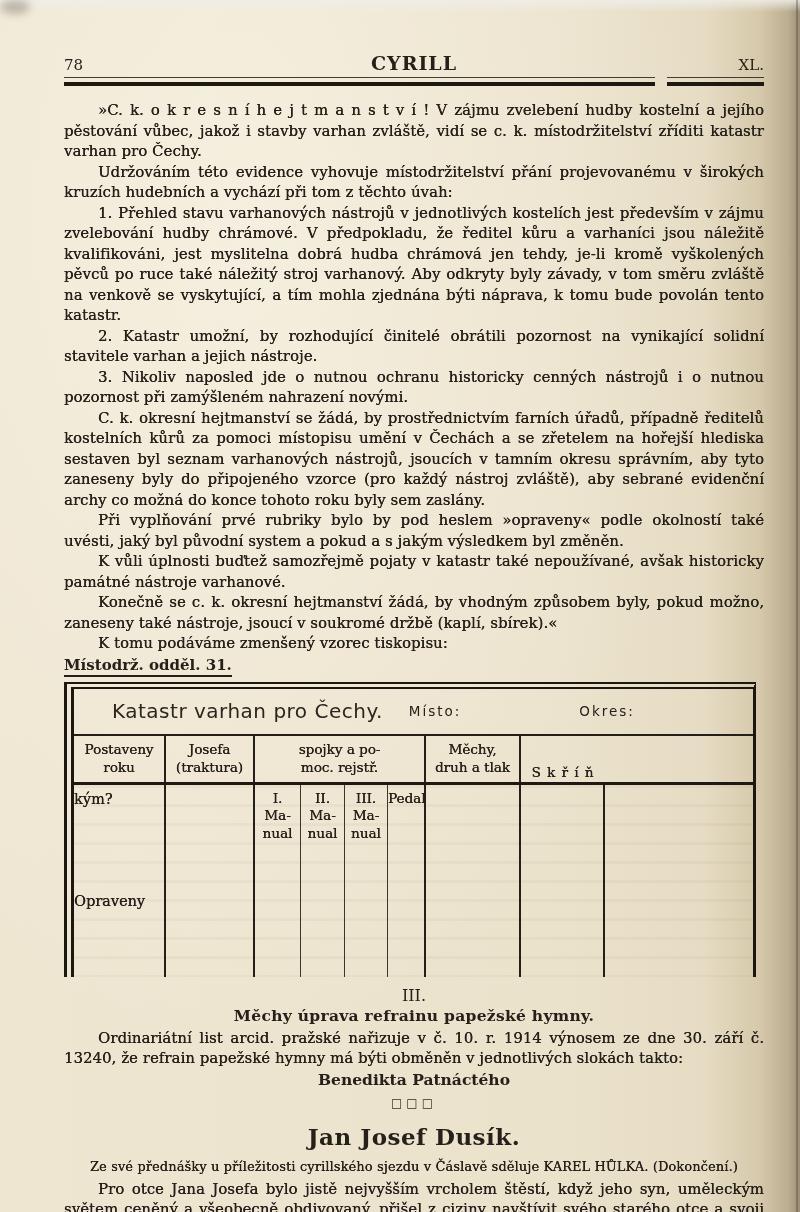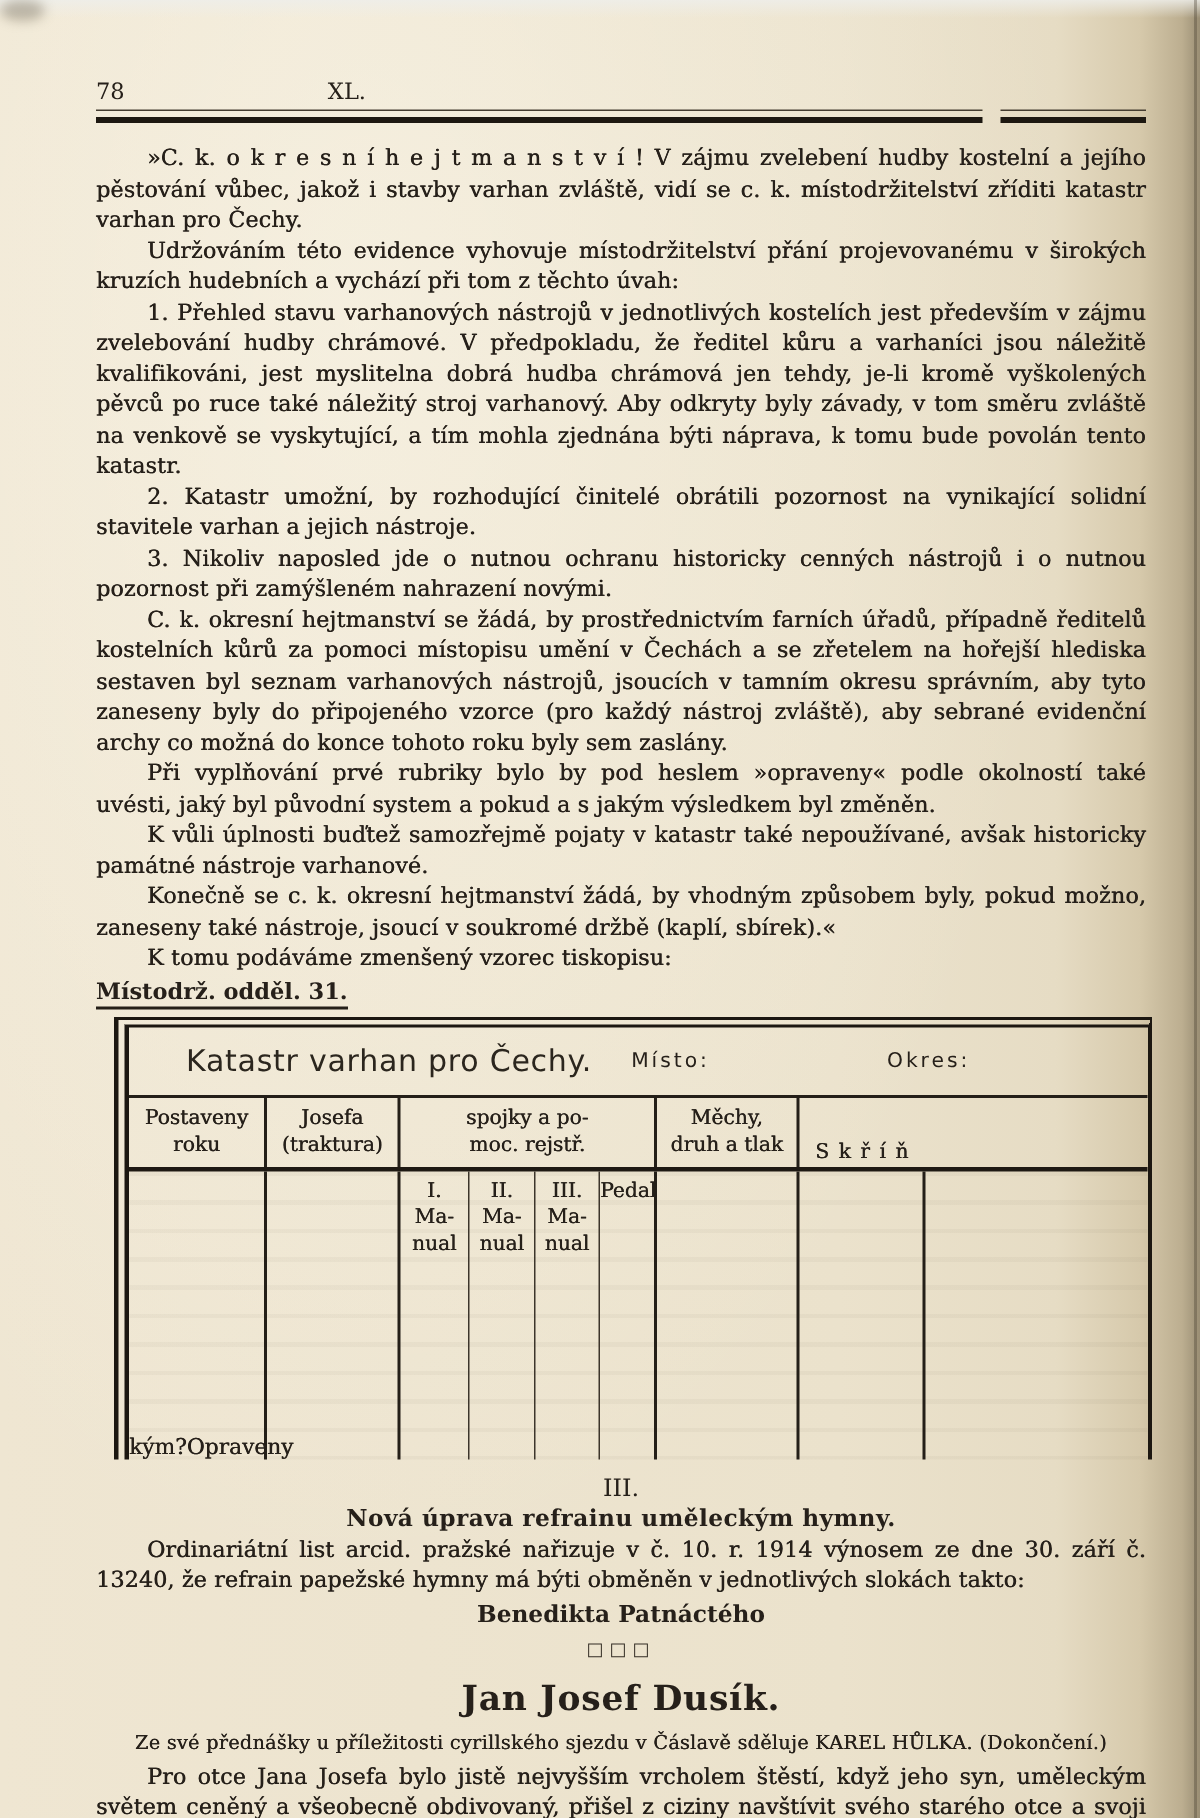--- a/index.html
+++ b/index.html
@@ -33,42 +33,42 @@
   .rule-seg.right{ width:97px; }
 
   
   .article{ margin-top:14px; }
   .body-text{ font-size:14.8px; line-height:20.5px; text-align:justify; text-indent:34px;
     letter-spacing:0.1px; text-shadow:0.25px 0 0 currentColor; }
   .form-ref{ margin-top:2px; font-size:15px; font-weight:bold; }
   .form-ref span{ border-bottom:2px solid #241f18; padding-bottom:1px; }
 
   
-  .kv-table{ box-sizing:content-box; width:679px; margin-left:12px; margin-top:8px;
+  .kv-table{ box-sizing:content-box; width:679px; margin-top:8px;
     border-top:7px double #1c1711; border-left:10px double #1c1711; border-right:3.5px solid #1c1711; }
   .t-title-row{ height:47px; display:flex; align-items:center; border-bottom:2px solid #241f18; }
   .t-title{ font-family:"DejaVu Sans", sans-serif; font-size:20px; letter-spacing:0.5px;
     margin-left:38px; color:#2b261e; }
   .t-place{ font-family:"DejaVu Sans", sans-serif; font-size:13.5px; letter-spacing:2px; margin-left:26px; }
   .t-district{ font-family:"DejaVu Sans", sans-serif; font-size:13.5px; letter-spacing:2px; margin-left:118px; }
   .t-head-row{ display:grid; grid-template-columns:92px 89px 171px 95px 84px 148px;
     border-bottom:3px solid #1e1913; }
   .th{ height:46px; border-right:2px solid #241f18; display:flex; flex-direction:column;
     align-items:center; justify-content:center; text-align:center;
     font-size:13.5px; line-height:17.5px; text-shadow:0.25px 0 0 currentColor; }
   .th.last{ border-right:none; letter-spacing:1px;justify-content:flex-end; }
   .t-body-row{ display:grid; grid-template-columns:92px 89px 46px 44px 43px 38px 95px 84px 148px;
     height:192px;
     background:repeating-linear-gradient(180deg, rgba(110,100,80,0.055) 0 3px, rgba(110,100,80,0) 3px 19px); }
   .td{ border-right:2px solid #241f18; }
   .td.thin{ border-right:1.3px solid #3c352b; }
   .td.last{ border-right:none; }
   .td .cell-top{ display:block; text-align:center; font-size:13.5px; line-height:17.5px;
     padding-top:5px; text-shadow:0.25px 0 0 currentColor; }
-  .col-built{ display:flex; flex-direction:row; align-items:flex-end; font-size:14.5px; }
+  .col-built{ display:flex; flex-direction:column; align-items:flex-start; font-size:14.5px; }
   .col-built .by-whom{ margin-top:6px; text-shadow:0.25px 0 0 currentColor; }
   .col-built .repaired{ margin-top:86px; text-shadow:0.25px 0 0 currentColor; }
 
   
   .sec3{ margin-top:9px; }
   .sec3 .numeral{ text-align:center; font-size:16px; }
   .sec3 .heading{ text-align:center; font-weight:bold; font-size:15.5px; margin-top:1px; letter-spacing:0.3px; }
   .sec3 .body{ margin-top:3px; }
   .refrain{ text-align:center; font-weight:bold; font-size:15.5px; line-height:21px; }
   .ornament{ text-align:center; font-family:"DejaVu Sans", sans-serif; font-size:12px;
@@ -85,20 +85,21 @@
 
 <div class="top-light-band"></div>
 <div class="corner-smudge"></div>
 <div class="right-edge-line"></div>
 
 <div class="content">
 
   <div class="masthead">
     <div class="masthead-row">
       <span class="pageno">78</span>
+      <span class="journal">CYRILL</span>
       <span class="issue">XL.</span>
     </div>
     <div class="masthead-rules">
       <div class="rule-seg left"></div>
       <div class="rule-seg right"></div>
     </div>
   </div>
 
   <div class="article">
     <p class="body-text">»C. k. o k r e s n í h e j t m a n s t v í ! V zájmu zvelebení hudby kostelní a jejího pěstování vůbec, jakož i stavby varhan zvláště, vidí se c. k. místodržitelství zříditi katastr varhan pro Čechy.</p>
@@ -160,21 +161,21 @@
         <span class="cell-top">Pedal</span>
       </div>
       <div class="td"></div>
       <div class="td"></div>
       <div class="td last"></div>
     </div>
   </div>
 
   <div class="sec3">
     <div class="numeral">III.</div>
-    <div class="heading">Nová úprava refrainu uměleckým hymny.</div>
+    <div class="heading">Měchy úprava refrainu papežské hymny.</div>
     <p class="body-text body">Ordinariátní list arcid. pražské nařizuje v č. 10. r. 1914 výnosem ze dne 30. září č. 13240, že refrain papežské hymny má býti obměněn v jednotlivých slokách takto:</p>
     <div class="refrain">Benedikta Patnáctého</div>
     <div class="ornament">□□□</div>
   </div>
 
   <div>
     <div class="dusik-title">Jan Josef Dusík.</div>
     <div class="dusik-byline">Ze své přednášky u příležitosti cyrillského sjezdu v Čáslavě sděluje KAREL HŮLKA. (Dokončení.)</div>
     <p class="body-text dusik-p">Pro otce Jana Josefa bylo jistě nejvyšším vrcholem štěstí, když jeho syn, uměleckým světem ceněný a všeobecně obdivovaný, přišel z ciziny navštívit svého starého otce a svoji sestru v Čáslavě, provdanou za berního Stampfle *)</p>
 

